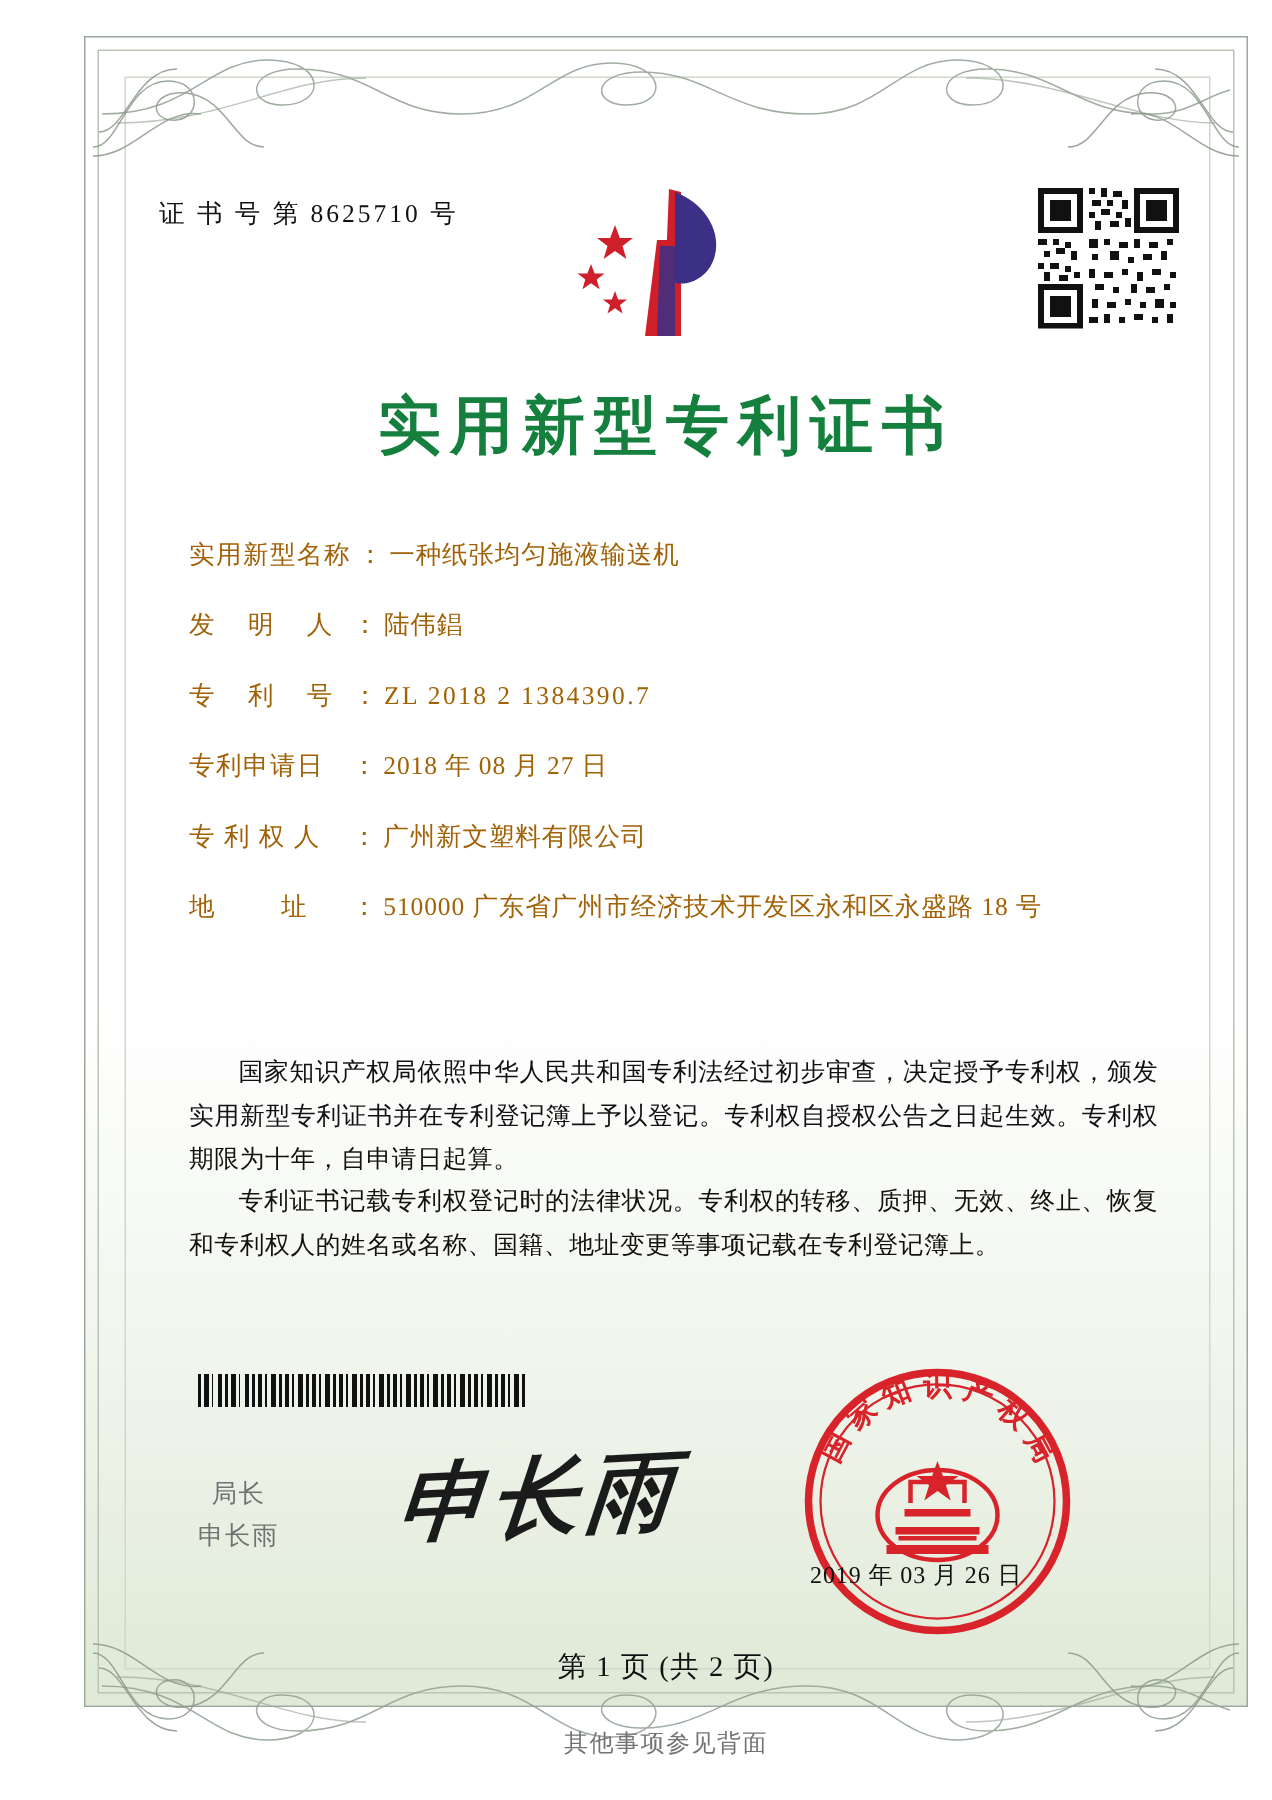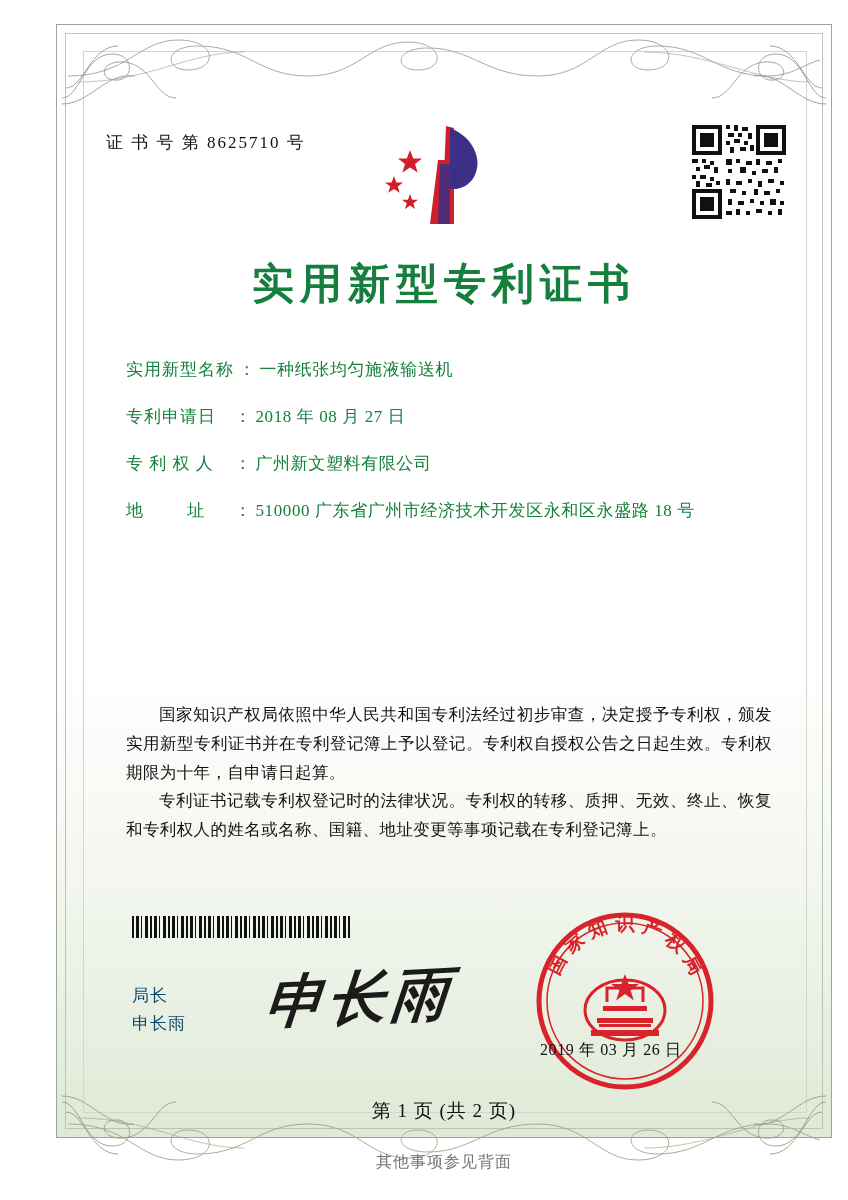--- a/index.html
+++ b/index.html
@@ -114,21 +114,21 @@
   .fields {
     position: absolute;
     left: 106px;
     top: 358px;
     width: 650px;
   }
   .field-row {
     position: relative;
     height: 47px;
     font-size: 17px;
-    color: #15803d;
+    color: #a16207;
     white-space: nowrap;
   }
   .field-label {
     display: inline-block;
     min-width: 104px;
     letter-spacing: 1px;
   }
   .field-label.sp2 { letter-spacing: 9px; }
   .field-label.sp3 { letter-spacing: 20px; }
   .field-value {
@@ -169,22 +169,23 @@
       #111 13px, #111 16px, transparent 16px, transparent 18px
     );
   }
 
   
   .sig-labels {
     position: absolute;
     left: 112px; top: 982px;
     font-size: 17px;
     line-height: 28px;
-    color: #0c4a6e;
+    color: #737373;
     letter-spacing: 1px;
+    text-align: center;
   }
   .sig-script {
     position: absolute;
     left: 246px; top: 960px;
     font-family: "Liberation Serif", "DejaVu Serif", serif;
     font-size: 58px;
     font-style: italic;
     font-weight: bold;
     color: #1b1b1b;
     transform: skewX(-8deg) rotate(-3deg);
@@ -380,20 +381,30 @@
 
   <div class="cert-title">实用新型专利证书</div>
 
   <div class="fields">
     <div class="field-row">
       <span class="field-label">实用新型名称</span>
       <span>：</span>
       <span class="field-value">一种纸张均匀施液输送机</span>
     </div>
     <div class="field-row">
+      <span class="field-label sp2">发 明 人</span>
+      <span>：</span>
+      <span class="field-value">陆伟錩</span>
+    </div>
+    <div class="field-row">
+      <span class="field-label sp2">专 利 号</span>
+      <span>：</span>
+      <span class="field-value mono-sp">ZL 2018 2 1384390.7</span>
+    </div>
+    <div class="field-row">
       <span class="field-label">专利申请日</span>
       <span>：</span>
       <span class="field-value">2018 年 08 月 27 日</span>
     </div>
     <div class="field-row">
       <span class="field-label">专 利 权 人</span>
       <span>：</span>
       <span class="field-value">广州新文塑料有限公司</span>
     </div>
     <div class="field-row">

